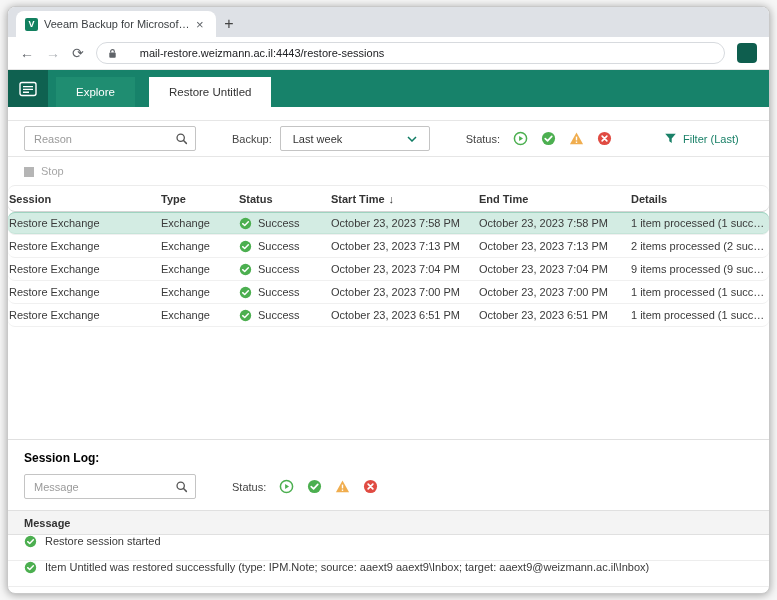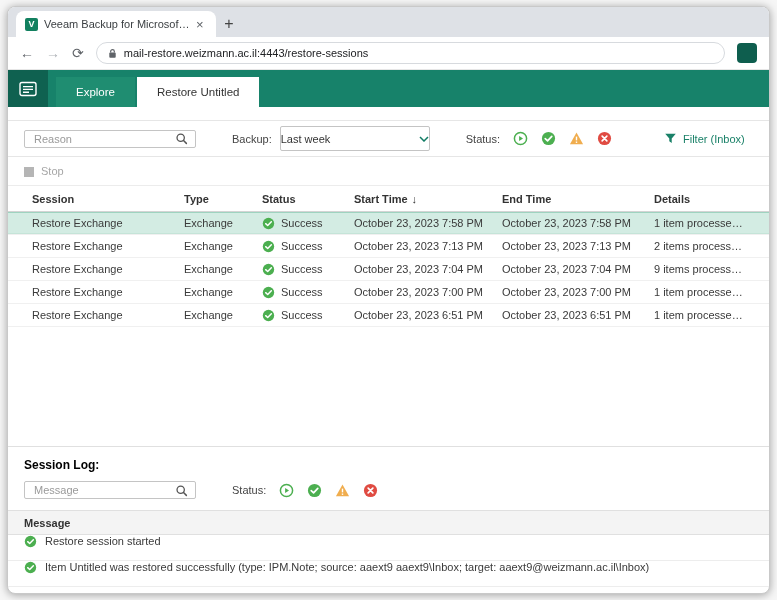--- a/index.html
+++ b/index.html
@@ -45,61 +45,61 @@
     height: 33px; flex: 0 0 33px;
     background: #fff; border-bottom: 1px solid #e6e6e6;
     display: flex; align-items: center; gap: 12px;
     padding: 0 12px;
   }
   .navicon { color: #5f6368; font-size: 14px; line-height: 1; cursor: pointer; }
   .navicon.dim { color: #aeb2b7; }
   .omnibox {
     flex: 1; height: 22px;
     border: 1px solid #d7dade; border-radius: 12px;
-    display: flex; align-items: center; gap: 6px;
+    display: flex; align-items: center; gap: 22px;
     padding: 0 10px; font-size: 11px; color: #202124;
   }
   .profile-badge { width: 20px; height: 20px; background: #0e5e4e; border-radius: 4px; cursor: pointer; }
   
   .appheader { background: #17826a; height: 37px; flex: 0 0 37px; display: flex; align-items: stretch; }
   .logo { width: 40px; background: #0f6150; display: flex; align-items: center; justify-content: center; }
-  .apptabs { display: flex; align-items: flex-end; margin-left: 8px; gap: 2px; }
+  .apptabs { display: flex; align-items: flex-end; margin-left: 8px; gap: 14px; }
   .apptab { padding: 0 20px; height: 30px; display: flex; align-items: center; font-size: 11.5px; cursor: pointer; }
   .apptab.explore { color: #fff; background: #1f8d71; }
   .apptab.active { background: #fff; color: #333; }
   
   .filterbar {
     margin-top: 13px;
     border-top: 1px solid #e6e6e6; border-bottom: 1px solid #e6e6e6;
     height: 37px; flex: 0 0 37px;
     display: flex; align-items: center; padding: 0 16px;
   }
   .searchbox {
-    width: 172px; height: 18px;
+    width: 172px; height: 25px;
     border: 1px solid #c4c4c4; border-radius: 2px;
     display: flex; align-items: center; padding: 0 7px; background: #fff;
   }
   .searchbox input { border: 0; outline: 0; flex: 1; min-width: 0; font-size: 11px; color: #333; font-family: inherit; background: transparent; }
   .searchbox input::placeholder { color: #9a9a9a; }
   .flabel { font-size: 11px; color: #444; }
   .ml36 { margin-left: 36px; }
   .selectbox {
     width: 150px; height: 25px; margin-left: 8px;
     border: 1px solid #c4c4c4; border-radius: 2px;
     display: flex; align-items: center; justify-content: space-between;
-    padding: 0 0; font-size: 11px; color: #333; cursor: pointer; background: #fff;
+    padding: 0 12px; font-size: 11px; color: #333; cursor: pointer; background: #fff;
   }
   .sticon { margin-left: 13px; display: inline-flex; cursor: pointer; }
   .filterlink { margin-left: 52px; display: flex; align-items: center; gap: 6px; color: #1a8168; font-size: 11px; cursor: pointer; }
   
   .stoprow { height: 28px; flex: 0 0 28px; display: flex; align-items: center; padding: 0 16px; }
   .stopbtn { border: 0; background: none; display: flex; align-items: flex-end; gap: 7px; color: #a6a6a6; font-size: 11px; font-family: inherit; padding: 0; }
   .stopicon { width: 10px; height: 10px; background: #b5b5b5; display: inline-block; }
   
-  .grid { display: grid; grid-template-columns: 152px 78px 92px 148px 152px 1fr; padding: 0 24px; align-items: center; }
+  .grid { display: grid; grid-template-columns: 152px 78px 92px 148px 152px 1fr; padding: 0 1px; align-items: center; border-radius: 7px; }
   .thead { height: 27px; flex: 0 0 27px; border-top: 1px solid #ececec; border-bottom: 1px solid #d4d4d4; font-weight: bold; font-size: 11px; color: #333; }
   .th { display: flex; align-items: center; gap: 4px; cursor: pointer; }
   .sort { font-size: 11px; color: #333; }
   .trow { height: 23px; flex: 0 0 23px; font-size: 11px; color: #3a3a3a; border-bottom: 1px solid #f0f0f0; cursor: pointer; }
   .trow.selected { background: #d3ece3; box-shadow: inset 0 1px 0 #9ed3c0, inset 0 -1px 0 #c5e4d8; }
   .td { overflow: hidden; white-space: nowrap; text-overflow: ellipsis; }
   .td.status { display: flex; align-items: center; gap: 6px; }
   .spacer { flex: 1; }
   
   .sessionlog { border-top: 1px solid #e0e0e0; padding-bottom: 6px; }
@@ -194,21 +194,21 @@
     <span class="sticon">
         <svg width="15" height="15" viewBox="0 0 16 16">
           <circle cx="8" cy="8" r="7" fill="#e04b42"></circle>
           <path d="M5.5 5.5 L10.5 10.5 M10.5 5.5 L5.5 10.5" stroke="#fff" stroke-width="1.8" stroke-linecap="round"></path>
         </svg>
       </span>
     <div class="filterlink">
       <svg width="13" height="13" viewBox="0 0 16 16">
           <path d="M1.5 2 H14.5 L9.5 8 V13.5 L6.5 11.5 V8 Z" fill="#1a8168"></path>
         </svg>
-      <span>Filter (Inbox)</span>
+      <span>Filter (Last)</span>
     </div>
   </div>
 
   <div class="stoprow">
     <button class="stopbtn" disabled="">
       <span class="stopicon"></span>
       <span>Stop</span>
     </button>
   </div>
 

